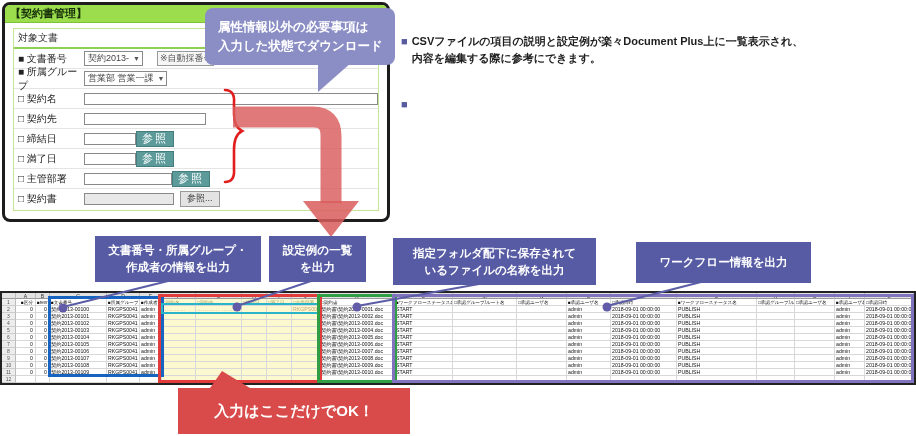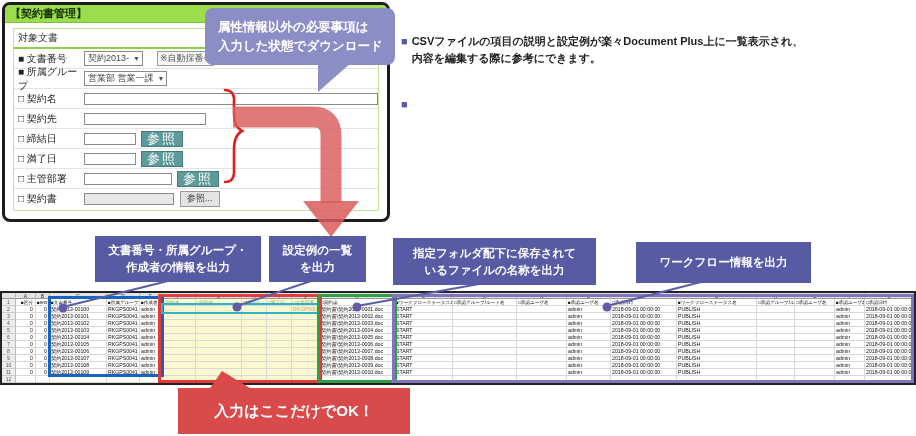--- a/index.html
+++ b/index.html
@@ -14,22 +14,22 @@
   .form-inner{position:absolute;left:8px;top:23px;right:8px;bottom:8px;border:1px solid #c2e694;background:#fff;}
   .form-section{font-size:10px;color:#333;padding:2px 4px;border-bottom:2px solid #8ed050;}
   .frow{display:flex;align-items:center;height:19px;border-bottom:1px solid #e4e4e4;font-size:10px;color:#222;}
   .flabel{width:66px;padding-left:4px;flex:none;}
   .sel{display:inline-flex;align-items:center;border:1px solid #8a8a8a;background:#fff;height:13px;
     font-size:9px;color:#444;padding:0 2px 0 3px;}
   .sel .arr{margin-left:4px;font-size:7px;color:#555;}
   .inp{border:1px solid #8a8a8a;background:#fff;height:12px;box-sizing:border-box;}
   .notebox{border:1px solid #999;background:#f6f6f6;color:#555;font-size:9px;height:13px;line-height:13px;
     padding:0 2px;margin-left:14px;}
-  .refbtn{background:#5d9b9b;border:1px solid #447d7d;color:#fff;font-size:13px;height:14px;line-height:13px;
-    padding:0 5px;margin-left:5px;letter-spacing:2px;cursor:pointer;}
+  .refbtn{background:#5d9b9b;border:1px solid #447d7d;color:#fff;font-size:11px;height:14px;line-height:13px;
+    padding:0 5px;letter-spacing:2px;cursor:pointer;}
   .graybtn{background:#e3e3e3;border:1px solid #9a9a9a;color:#333;font-size:9px;height:14px;line-height:13px;
     padding:0 6px;margin-left:6px;cursor:pointer;}
 
   
   .balloon{position:absolute;left:205px;top:8px;width:190px;height:57px;background:#8b8ec5;border-radius:8px;
     color:#fff;font-size:12.5px;font-weight:bold;line-height:1.55;padding:10px 0 0 13px;box-sizing:border-box;z-index:4;}
   .balloon-tail{position:absolute;left:113px;top:54px;width:0;height:0;
     border-top:30px solid #8b8ec5;border-right:34px solid transparent;}
 
   

